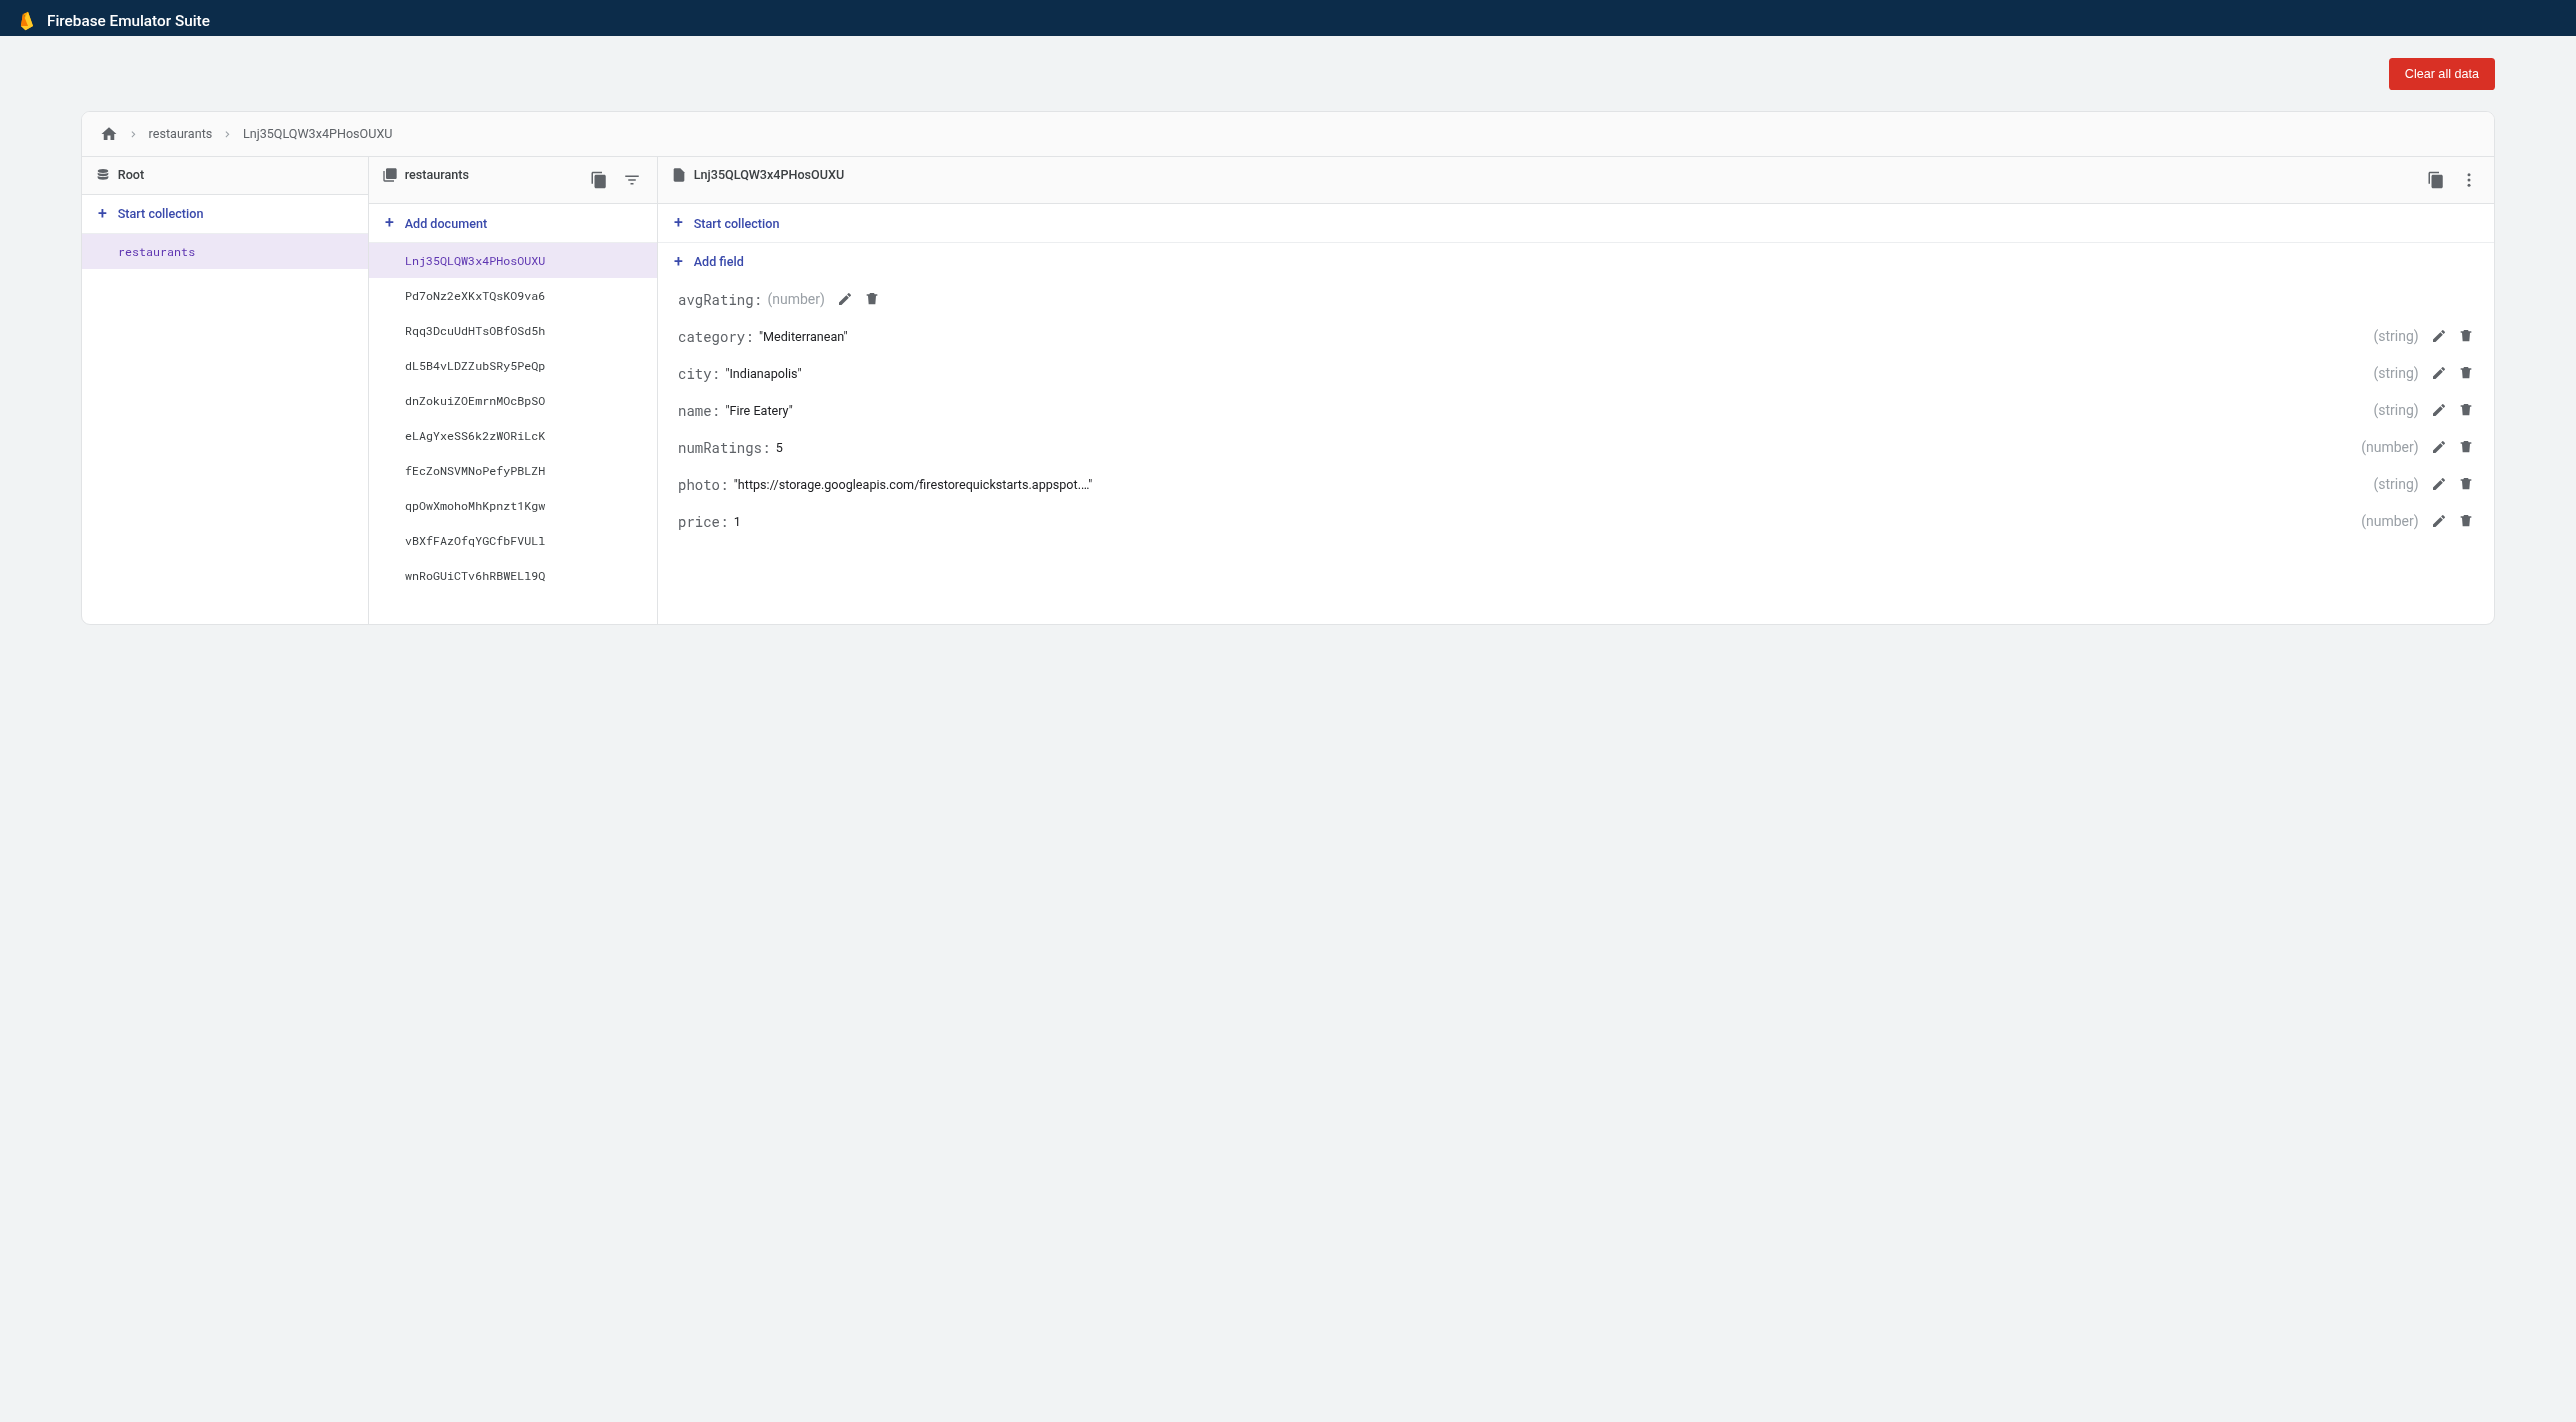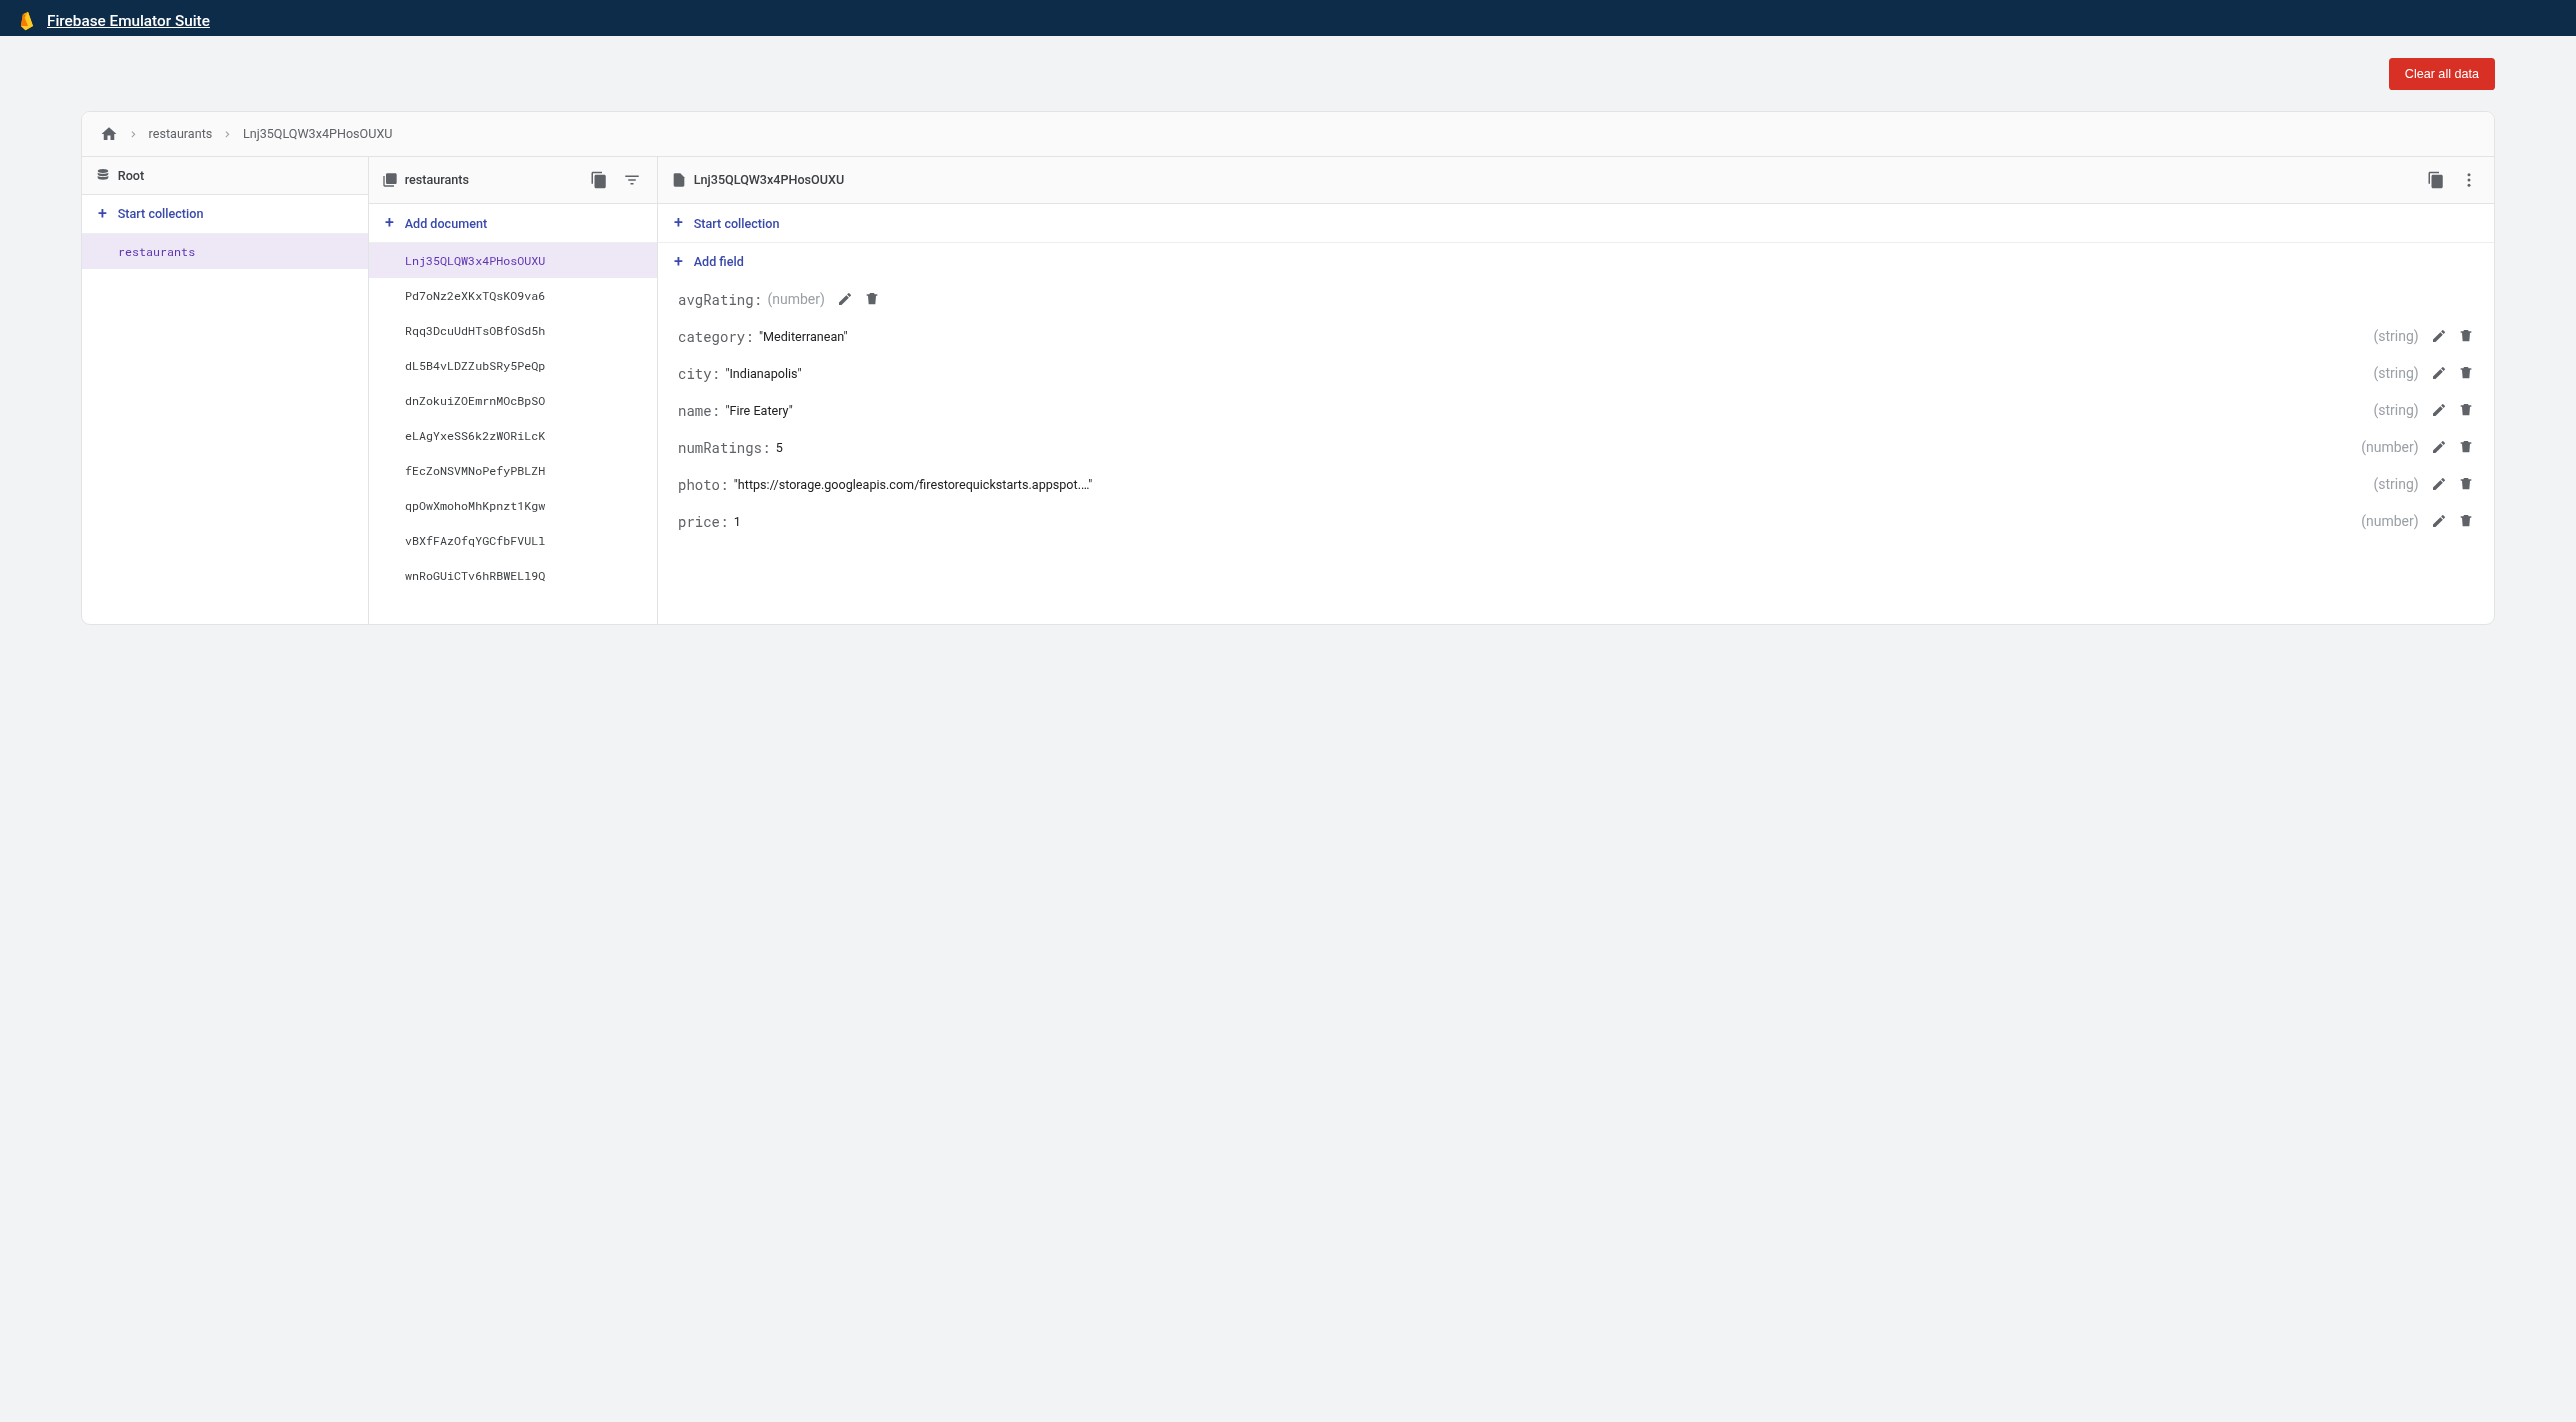--- a/index.html
+++ b/index.html
@@ -6,21 +6,20 @@
 body {
   font-family: -apple-system, BlinkMacSystemFont, "Segoe UI", Roboto, "Helvetica Neue", Arial, sans-serif;
   background: #f1f3f4;
   color: #202124;
   font-size: 12.6px;
 }
 .header {
   background: #0c2c4a;
   color: #fff;
   padding: 10.8px 18px 0 18px;
-  text-decoration: underline;
 }
 .header-title {
   display: flex;
   align-items: center;
   gap: 9px;
   padding-bottom: 5.4px;
 }
 .header-title .logo { width: 20px; height: 20px; }
 .header-title h1 { font-size: 15.3px; font-weight: 500; }
 .tabs {
@@ -81,21 +80,20 @@
   display: flex;
   flex-direction: column;
   border-right: 0.9px solid #e1e3e5;
 }
 .col:last-child { border-right: none; }
 .col-root { flex: 0 0 287px; }
 .col-docs { flex: 0 0 289px; }
 .col-fields { flex: 1; }
 .col-header {
   display: flex;
-  align-items: center;
   gap: 7.2px;
   padding: 10.8px 12.6px;
   border-bottom: 0.9px solid #e1e3e5;
   background: #fafafa;
   font-weight: 500;
   color: #3c4043;
 }
 .col-header .title { flex: 1; }
 .col-header .icon-btn {
   color: #5f6368;

